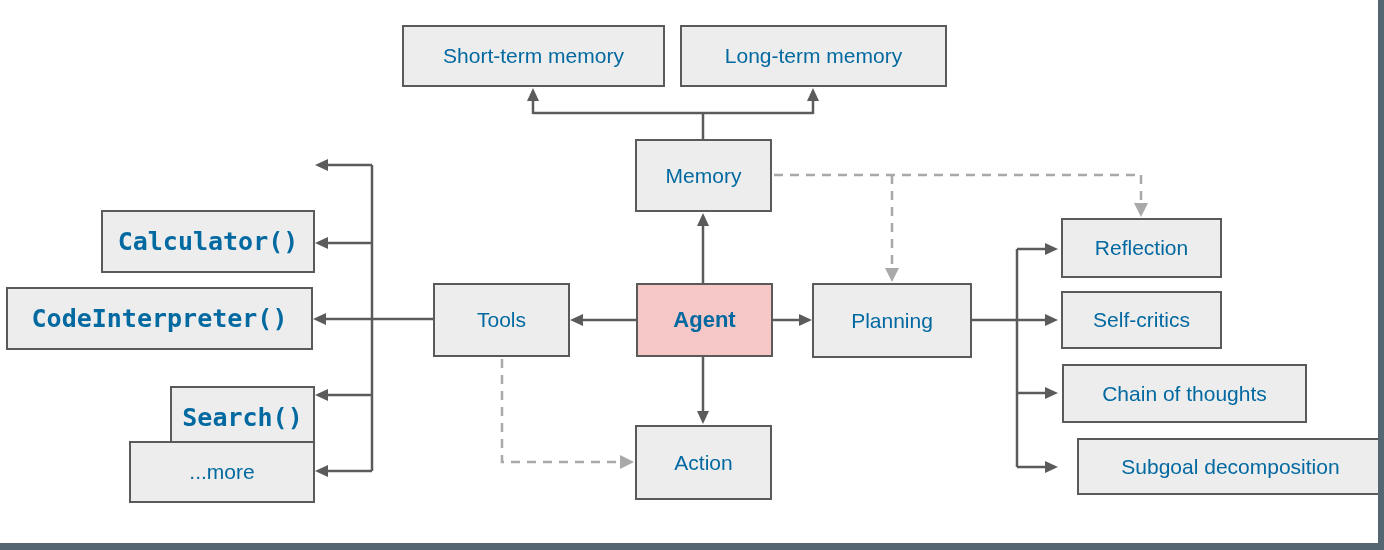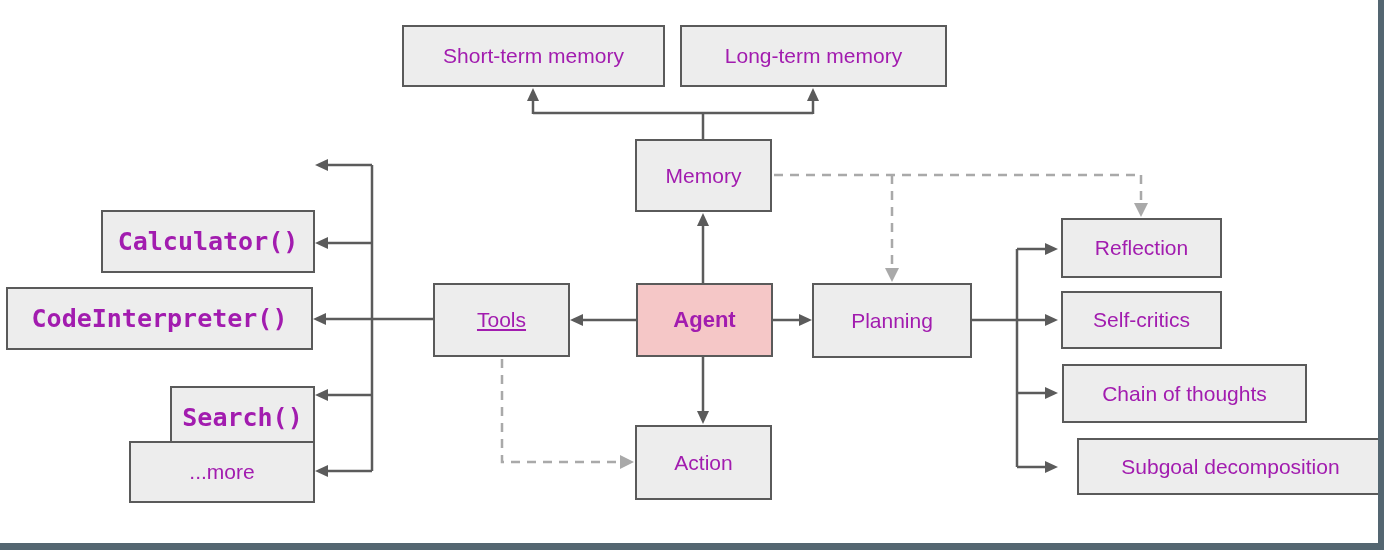--- a/index.html
+++ b/index.html
@@ -10,21 +10,21 @@
     overflow:hidden;
     font-family:"Liberation Sans", sans-serif;
   }
   #wires{position:absolute;left:0;top:0;z-index:1;}
   .node{
     position:absolute;z-index:2;
     display:flex;align-items:center;justify-content:center;
     background:var(--box-fill,#ededed);
     border:2px solid var(--box-border,#5a5a5a);
     box-sizing:border-box;
-    font-size:21px;color:#a21caf;
+    font-size:21px;color:#0369a1;
     white-space:nowrap;
   }
   .node.mono{
     font-family:"DejaVu Sans Mono","Liberation Mono",monospace;
     font-weight:bold;font-size:25px;
   }
   .node.agent{
     background:var(--agent-fill,#f5c7c7);
     font-weight:bold;font-size:22px;
   }
@@ -122,21 +122,21 @@
 
 
   <div class="node mono" style="left:101px;top:210px;width:214px;height:63px;">Calculator()</div>
 
   <div class="node mono" style="left:6px;top:287px;width:307px;height:63px;">CodeInterpreter()</div>
 
   <div class="node mono" style="left:170px;top:364px;width:145px;height:62px;margin-top:22px;">Search()</div>
 
   <div class="node" style="left:129px;top:441px;width:186px;height:62px;">...more</div>
 
-  <div class="node" style="left:433px;top:283px;width:137px;height:74px;text-decoration:underline;">Tools</div>
+  <div class="node" style="left:433px;top:283px;width:137px;height:74px;">Tools</div>
 
   <div class="node agent" style="left:636px;top:283px;width:137px;height:74px;">Agent</div>
 
   <div class="node" style="left:812px;top:283px;width:160px;height:75px;">Planning</div>
 
   <div class="node" style="left:635px;top:425px;width:137px;height:75px;">Action</div>
 
   <div class="node" style="left:1061px;top:218px;width:161px;height:60px;">Reflection</div>
 
   <div class="node" style="left:1061px;top:291px;width:161px;height:58px;">Self-critics</div>

